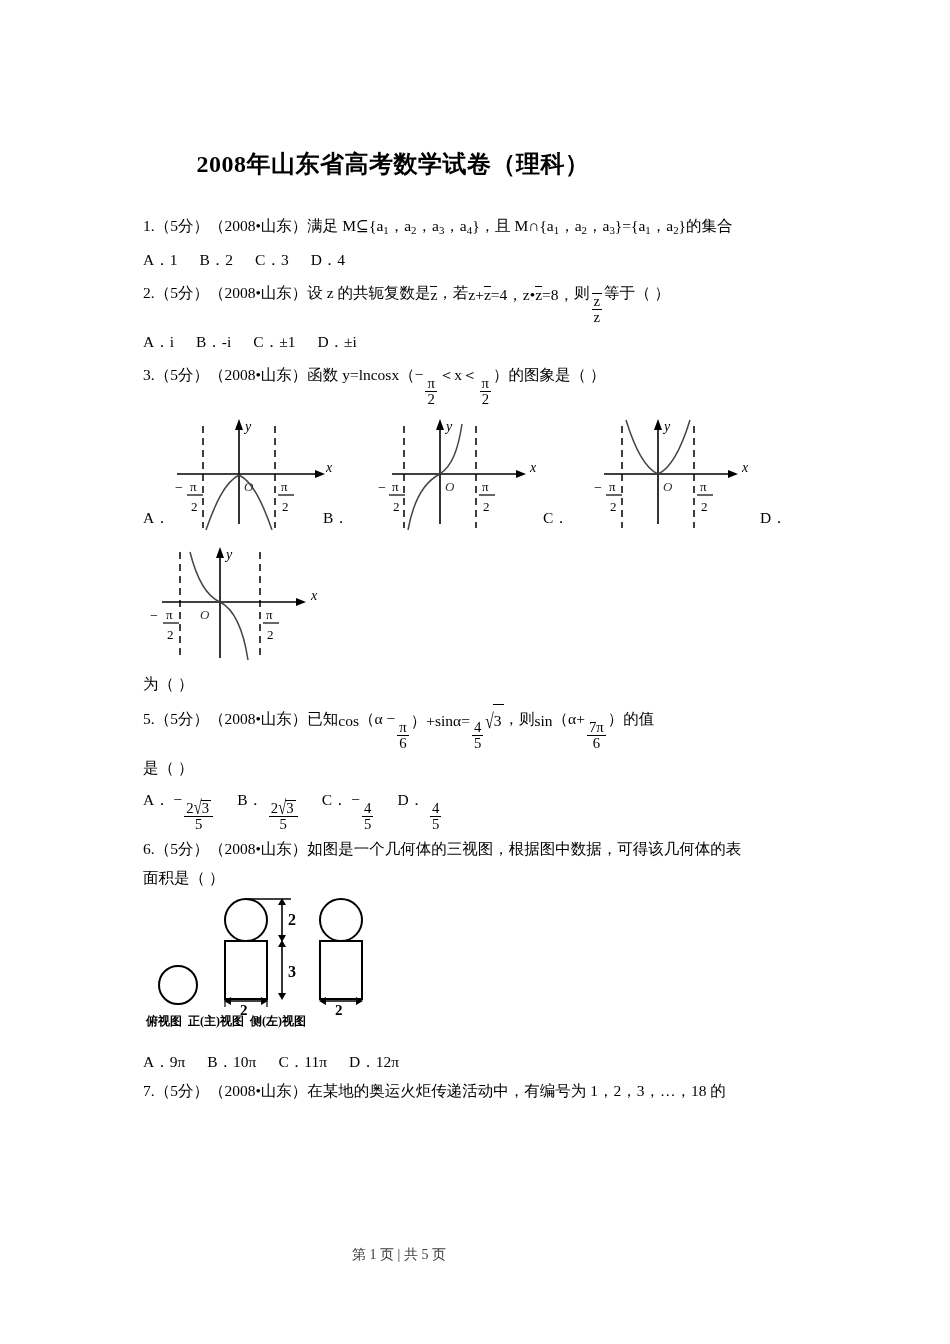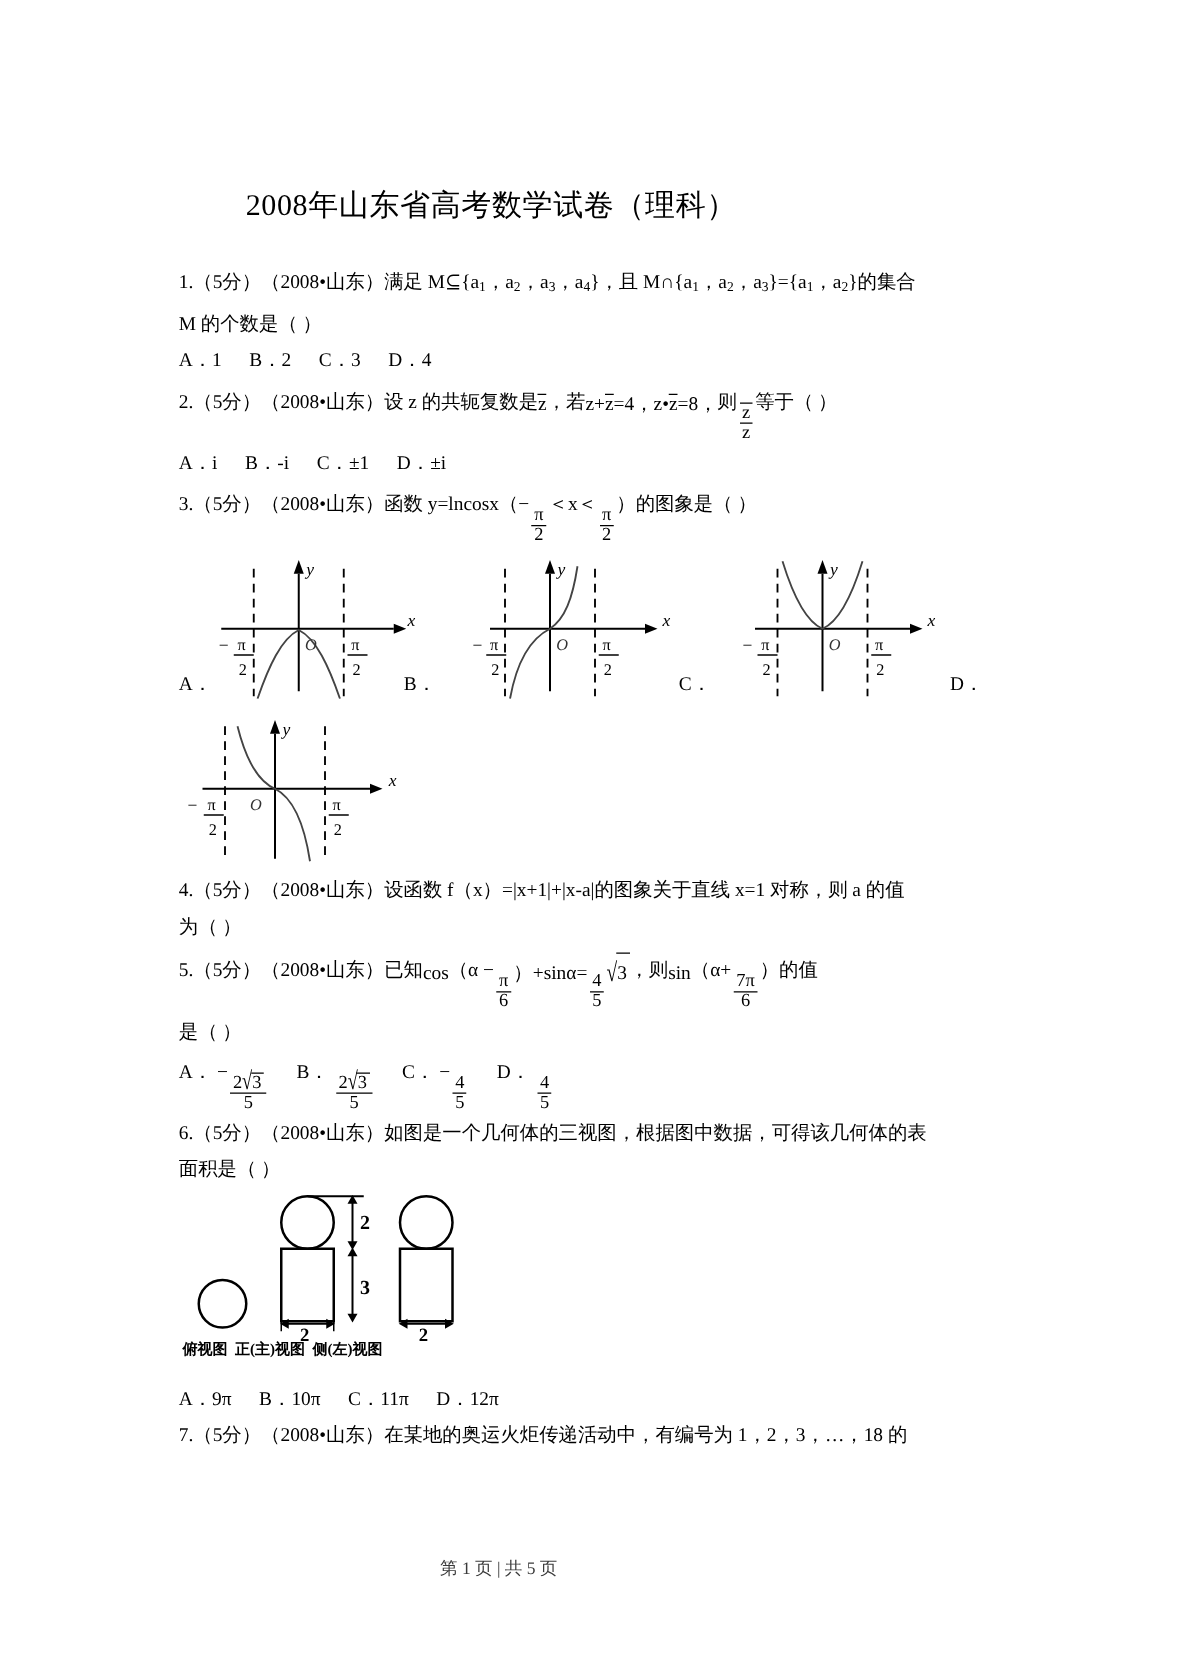--- a/index.html
+++ b/index.html
@@ -21,21 +21,21 @@
     width: 950px;
     height: 1344px;
   }
   .doc-title {
     position: absolute;
     left: 0;
     top: 148px;
     width: 786px;
     text-align: center;
     font-size: 24px;
-    font-weight: normal;
+    font-weight: bold;
     letter-spacing: 0.5px;
   }
   .content {
     position: absolute;
     left: 143px;
     top: 212px;
     width: 668px;
   }
   .line {
     font-size: 15.5px;
@@ -127,21 +127,20 @@
 <div class="page">
 
   <div class="doc-title">2008年山东省高考数学试卷（理科）</div>
 
   <div class="content">
 
 
     <div class="line para">
       <span>1.</span><span>（5分）</span><span>（2008•山东）</span><span>满足 M⊆{a</span><sub>1</sub>，a<sub>2</sub>，a<sub>3</sub>，a<sub>4</sub><span>}，且 M∩{a</span><sub>1</sub>，a<sub>2</sub>，a<sub>3</sub><span>}={a</span><sub>1</sub>，a<sub>2</sub><span>}的集合</span>
     </div>
-    <div class="line para">M 的个数是（      ）</div>
     <div class="line para opts">
       <span class="opt">A．1</span><span class="opt">B．2</span><span class="opt">C．3</span><span class="opt">D．4</span>
     </div>
 
     <div class="line para q-block">
       <span>2.</span><span>（5分）</span><span>（2008•山东）</span><span>设 z 的共轭复数是</span><span class="ovl lowered">z</span><span>，若</span><span class="lowered">z+</span><span class="ovl lowered">z</span><span class="lowered">=4，</span><span class="lowered">z•</span><span class="ovl lowered">z</span><span class="lowered">=8，</span><span>则</span><span class="frac">
           <span class="num ovl">z</span>
           <span class="den">z</span>
         </span><span>等于（      ）</span>
     </div>
@@ -250,23 +249,20 @@
           <text x="18" y="79" font-family="'Liberation Serif',serif" font-size="13" fill="#000">π</text>
           <line x1="15" y1="83" x2="31" y2="83" stroke="#000" stroke-width="1.2"></line>
           <text x="19" y="99" font-family="'Liberation Serif',serif" font-size="13" fill="#000">2</text>
           <text x="118" y="79" font-family="'Liberation Serif',serif" font-size="13" fill="#000">π</text>
           <line x1="115" y1="83" x2="131" y2="83" stroke="#000" stroke-width="1.2"></line>
           <text x="119" y="99" font-family="'Liberation Serif',serif" font-size="13" fill="#000">2</text>
         </svg>
       </div>
     </div>
 
-    <div class="line para">
-      <span>4.</span><span>（5分）</span><span>（2008•山东）</span><span>设函数 f（x）=|x+1|+|x‑a|的图象关于直线 x=1 对称，则 a 的值</span>
-    </div>
     <div class="line para">为（      ）</div>
 
     <div class="line para q-block" style="line-height:32px;">
       <span>5.</span><span>（5分）</span><span>（2008•山东）</span><span>已知</span><span class="lowered">cos</span><span>（α −</span><span class="frac">
           <span class="num">π</span>
           <span class="den">6</span>
         </span><span class="lowered">）+sin</span><span class="lowered">α</span><span class="lowered">=</span><span class="frac">
           <span class="num">4</span>
           <span class="den">5</span>
         </span><span class="lowered"><span class="radsign">√</span><span class="sqrt">3</span></span><span>，</span><span>则</span><span class="lowered">sin</span><span>（α+</span><span class="frac">

